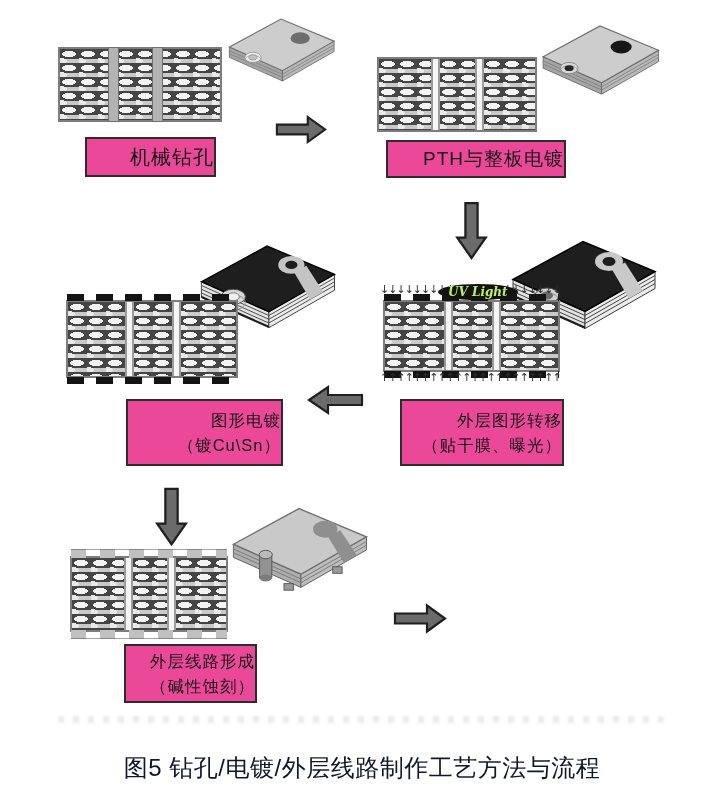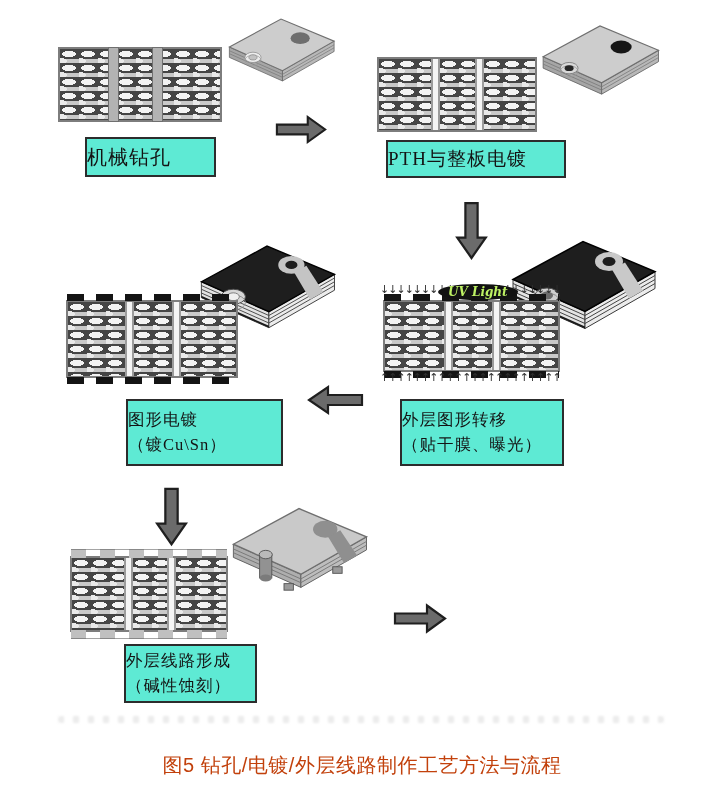--- a/index.html
+++ b/index.html
@@ -44,34 +44,34 @@
   }
   .uvrow.down::before{content:"↓↓↓↓↓↓↓↓↓↓↓↓↓↓↓↓↓↓↓↓↓↓↓↓↓↓↓↓↓↓";}
   .uvrow.up::before{content:"↑↑↑↑↑↑↑↑↑↑↑↑↑↑↑↑↑↑↑↑↑↑↑↑↑↑↑↑↑↑";}
   .uvbadge{
     position:absolute;background:#121212;color:#bef264;font-style:italic;font-weight:bold;
     font-size:12px;height:16px;line-height:16px;padding:0 10px;border-radius:50%;
     font-family:"DejaVu Serif",serif;white-space:nowrap;
   }
   
   .labelbox{
-    position:absolute;box-sizing:border-box;border:2px solid #2c2c2c;background:#5eead4;
-    display:flex;flex-direction:column;align-items:flex-start;justify-content:center;
-    color:#141414;font-family:Liberation Serif, serif;
+    position:absolute;box-sizing:border-box;border:2px solid #2c2c2c;background:#ec4899;
+    display:flex;flex-direction:column;align-items:flex-end;justify-content:center;
+    color:#141414;font-family:Liberation Sans, sans-serif;
     text-align:center;letter-spacing:1px;
   }
   .fs1{font-size:20px;} .fs2{font-size:19px;} .fs3{font-size:16.5px;line-height:1.5;}
   .watermark{
     position:absolute;left:238px;top:364px;z-index:6;pointer-events:none;
     font-family:"DejaVu Serif",serif;font-style:italic;font-size:40px;
     color:#d6d6d6;opacity:.72;letter-spacing:1px;
   }
   .caption{
     position:absolute;left:0;right:0;top:752px;text-align:center;
-    font-size:20px;color:#c2410c;letter-spacing:.5px;
+    font-size:24px;color:#0f172a;letter-spacing:.5px;
   }
   .faintrow{
     position:absolute;left:58px;top:716px;width:606px;height:7px;opacity:.55;
     background:repeating-linear-gradient(90deg,#dedede 0 6px,rgba(255,255,255,0) 6px 15px);
     filter:blur(1px);border-radius:3px;
   }
   .abs{position:absolute;}
   svg{display:block;}
 </style>
 </head>

